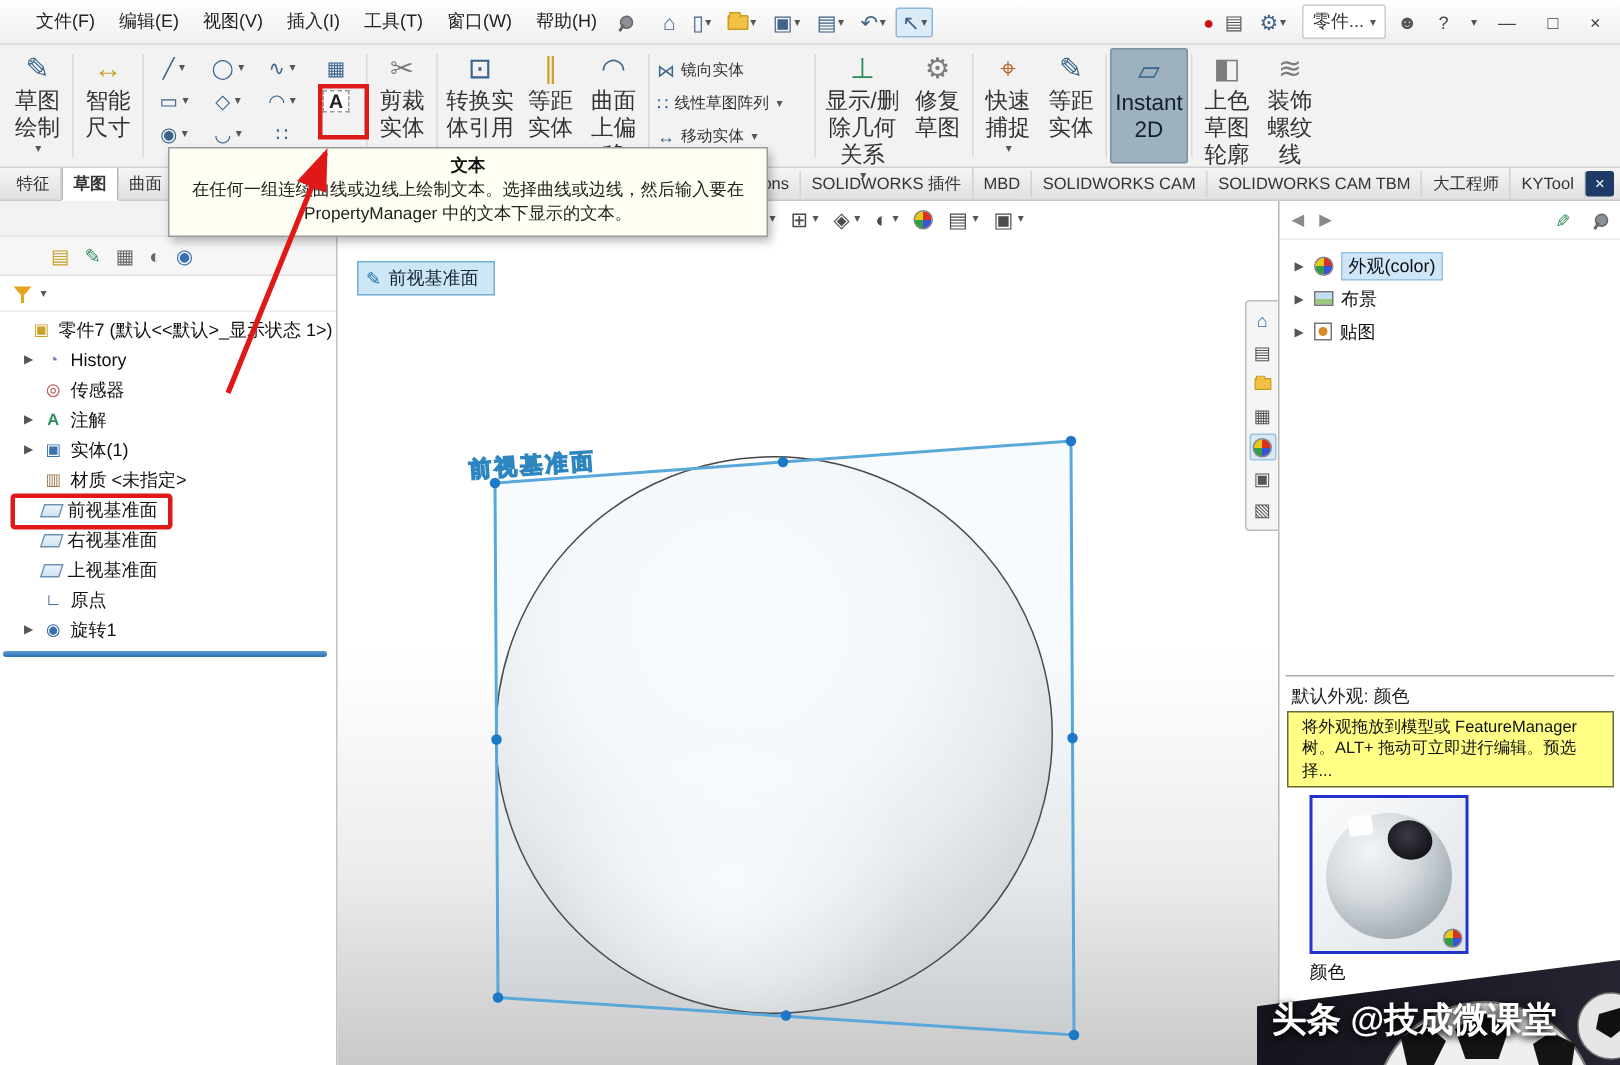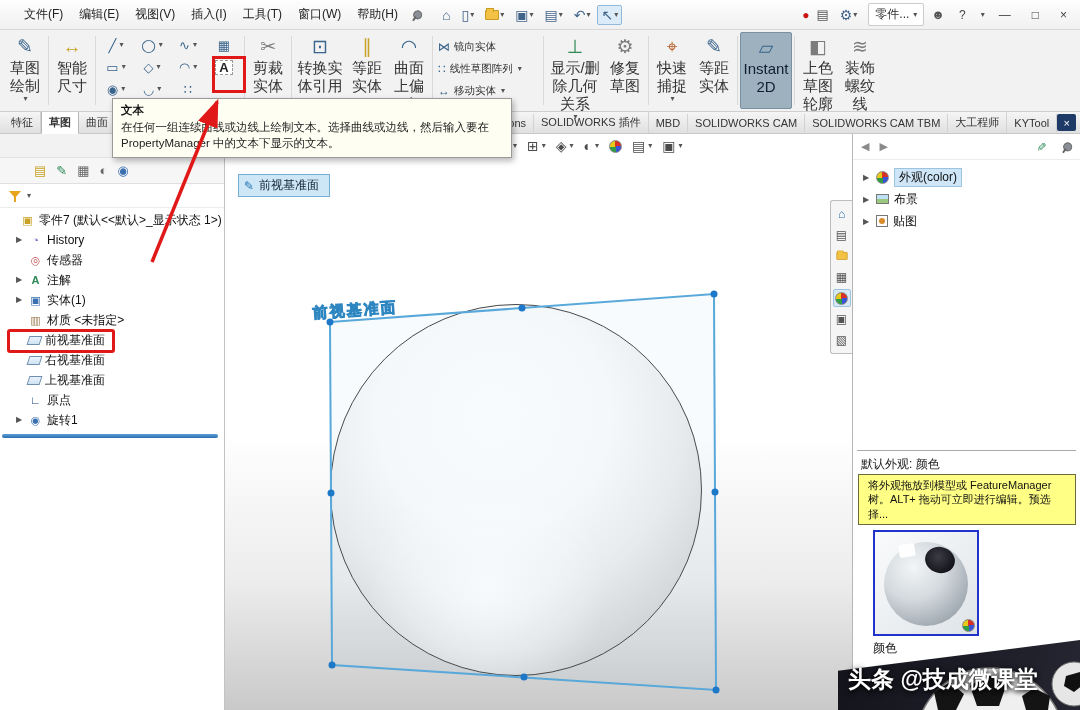--- a/index.html
+++ b/index.html
@@ -121,21 +121,21 @@
   .pcw{position:absolute;right:2px;bottom:2px;}
   .tpcap{position:absolute;left:20px;top:506px;width:106px;text-align:left;font-size:12px;color:#111;}
 
   
   .wm{position:absolute;right:0;bottom:0;width:242px;height:70px;overflow:hidden;z-index:40;}
   .wm-bg{position:absolute;inset:0;background:linear-gradient(100deg,#14141c 0%,#1d1d28 55%,#262632 100%);clip-path:polygon(0 44%,100% 0,100% 100%,0 100%);}
   .wm-svg{position:absolute;left:0;top:0;}
   .wm-text{position:absolute;left:10px;top:24px;color:#fff;font-size:23px;font-weight:bold;white-space:nowrap;text-shadow:0 2px 4px rgba(0,0,0,.85),0 0 6px rgba(0,0,0,.6);}
 
   
-  .tip{position:absolute;left:112px;top:98px;width:400px;background:#fffef2;border:1px solid #9a9a9a;box-shadow:2px 3px 6px rgba(0,0,0,.28);padding:4px 8px 6px;z-index:50;}
+  .tip{position:absolute;left:112px;top:98px;width:400px;background:#fffef2;border:1px solid #9a9a9a;box-shadow:2px 3px 6px rgba(0,0,0,.28);padding:4px 8px 6px;z-index:50;text-align:center;}
   .tip .tt-title{font-size:11.5px;font-weight:bold;color:#111;margin-bottom:2px;}
   .tip .tt-body{font-size:11.5px;color:#222;line-height:1.35;}
 
   
   .anno-a{position:absolute;left:212px;top:56px;width:34px;height:37px;border:3px solid #e01818;z-index:60;}
   .anno-t{position:absolute;left:7px;top:329px;width:108px;height:24px;border:3px solid #e01818;border-radius:3px;z-index:60;}
   .anno-arrow{position:absolute;left:125px;top:88px;z-index:61;pointer-events:none;}
 </style>
 </head>
 <body>

